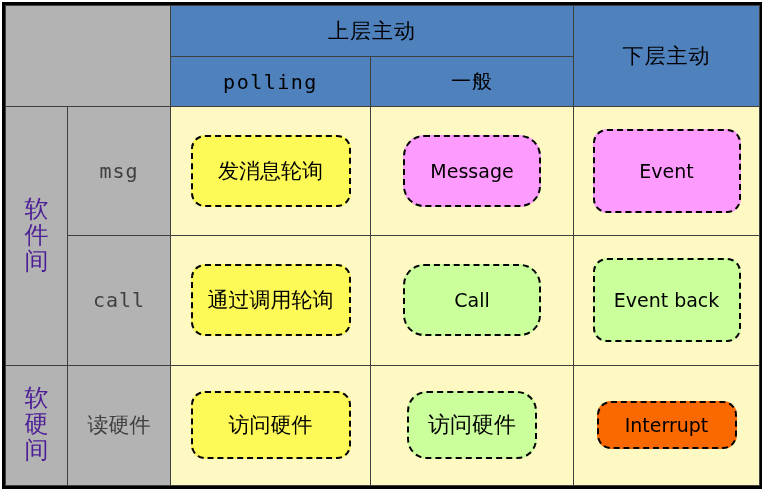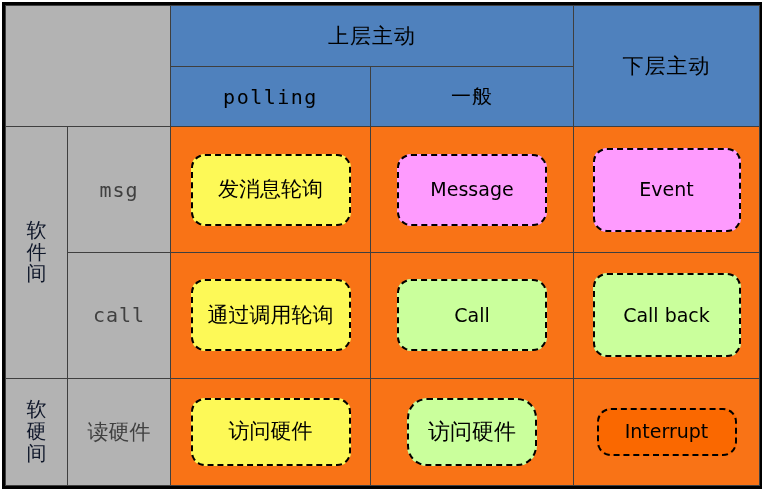--- a/index.html
+++ b/index.html
@@ -38,21 +38,21 @@
     left: 5px;
     top: 5px;
     width: 754px;
     height: 481px;
     border-collapse: collapse;
     table-layout: fixed;
   }
 
   table.matrix td {
     border: 1px solid #3f3f3f;
-    padding: 12px;
+    padding: 4px;
     margin: 8px;
     vertical-align: middle;
     text-align: center;
   }
 
   
   .hdr-corner {
     background: #b3b3b3;
   }
   .hdr-blue {
@@ -71,60 +71,60 @@
   }
 
   
   .rowlab {
     background: #b3b3b3;
     color: #404040;
     font-size: 21px;
   }
   .rowlab-vert {
     background: #b3b3b3;
-    color: #0f172a;
-    font-size: 20px;
+    color: #4c1d95;
+    font-size: 24px;
     line-height: 1.08;
   }
   .rowlab-vert .stack {
     display: inline-block;
     width: 1em;
     word-break: break-all;
     white-space: normal;
   }
   .rowlab-mono {
     font-family: "DejaVu Sans Mono", "Liberation Mono", monospace;
     font-size: 20px;
     letter-spacing: 1px;
   }
 
   
   .cell {
-    background: #f97316;
+    background: #fef9c3;
   }
 
   
   .chip {
     display: inline-block;
     box-sizing: border-box;
     border: 2px dashed #000000;
     border-radius: 14px;
     color: #000000;
     text-align: center;
     line-height: 1;
     padding: 0;
   }
   .chip .chip-text {
     display: block;
     line-height: 1;
   }
 
   
   .chip.w-poll   { width: 160px; height: 72px; }
-  .chip.w-mid    { width: 150px; height: 72px; }
+  .chip.w-mid    { width: 138px; height: 72px; border-radius: 21px; }
   .chip.w-right  { width: 148px; height: 84px; }
   .chip.w-poll3  { width: 160px; height: 68px; }
   .chip.w-mid3   { width: 130px; height: 68px; border-radius: 20px; }
   .chip.w-right3 { width: 140px; height: 48px; }
 
   
   .chip.yellow { background: #fdf957; }
   .chip.pink   { background: #fe9bfe; }
   .chip.green  { background: #caff9c; }
   .chip.orange { background: #fa6800; }
@@ -231,21 +231,21 @@
                 <span class="chip-text en">Call</span>
               </span>
             </span>
           </div>
         </td>
 
         <td class="cell">
           <div class="chip-wrap">
             <span class="chip green w-right">
               <span class="chip-inner">
-                <span class="chip-text en">Call back</span>
+                <span class="chip-text en">Event back</span>
               </span>
             </span>
           </div>
         </td>
       </tr>
 
       <tr>
         <td class="rowlab-vert"><span class="stack">软硬间</span></td>
         <td class="rowlab">读硬件</td>
 

